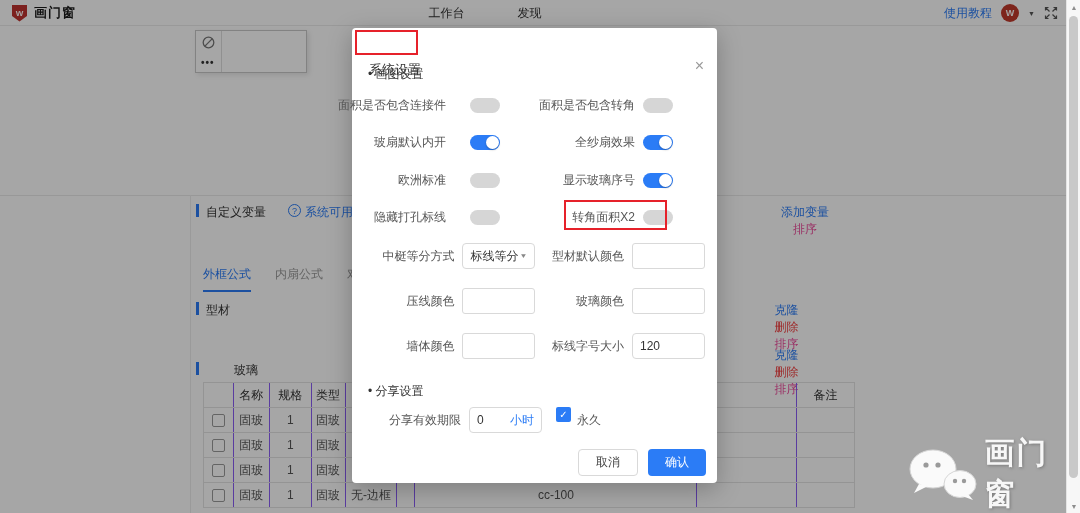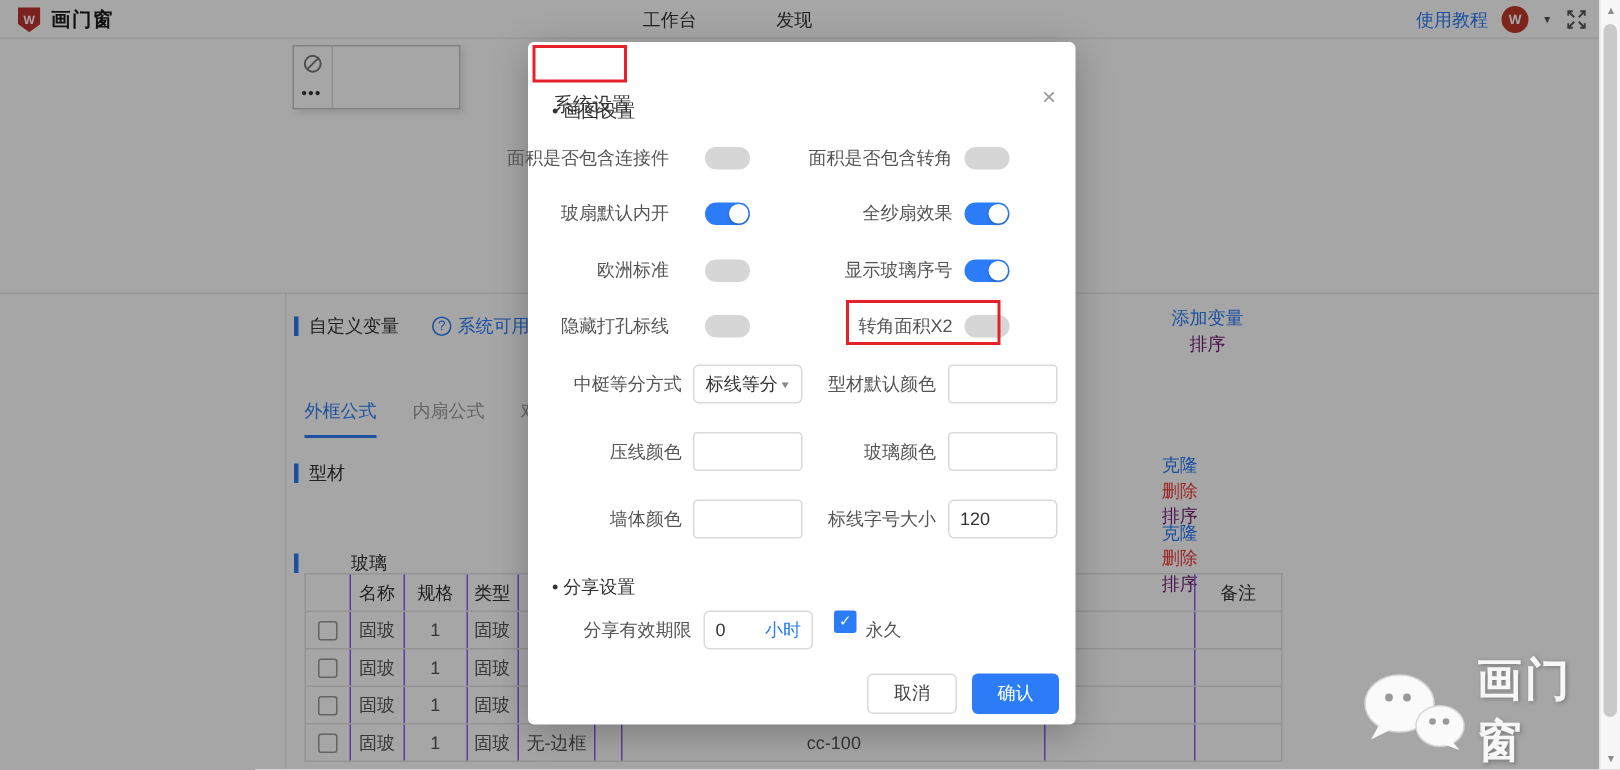--- a/index.html
+++ b/index.html
@@ -25,29 +25,29 @@
   .tb-caret{font-size:7px;color:#555;}
 
   .hline{position:absolute;left:0;right:14px;top:195px;height:1px;background:#eaeaea;}
   .vline-left{position:absolute;left:190px;top:195px;bottom:0;width:1px;background:#ededed;}
 
   .mini-card{position:absolute;left:195px;top:30px;width:112px;height:43px;background:#fff;border:1px solid #c8c8c8;box-shadow:2px 2px 5px rgba(0,0,0,.10);}
   .mini-col{position:absolute;left:0;top:0;bottom:0;width:26px;border-right:1px solid #ddd;}
   .block-ic{position:absolute;left:6px;top:5px;}
   .dots{position:absolute;left:5px;top:26px;font-size:10px;letter-spacing:1px;color:#333;font-weight:bold;}
 
-  .sec-row{position:absolute;height:26px;display:flex;align-items:center;}
+  .sec-row{position:absolute;height:26px;display:flex;align-items:flex-start;}
   .blue-bar{width:3px;height:13px;background:var(--accent);margin-right:7px;}
   .sec-title{color:#333;}
   .qcircle{width:13px;height:13px;border:1px solid var(--accent);border-radius:50%;color:var(--accent);font-size:9px;display:flex;align-items:center;justify-content:center;margin:0 4px 0 22px;}
   .blue-link{color:var(--accent);}
   .row-ctrls{position:absolute;display:flex;align-items:center;justify-content:space-between;height:26px;flex-direction:column;}
   .ctl-clone{color:var(--accent);}
   .ctl-del{color:#f23c3c;}
-  .ctl-sort{color:#701a75;}
+  .ctl-sort{color:#ec4899;}
 
   .tabs{position:absolute;left:203px;top:266px;display:flex;gap:24px;height:26px;align-items:flex-start;}
   .tab{color:#999;padding-bottom:7px;}
   .tab.active{color:var(--accent);border-bottom:2px solid var(--accent);}
 
   .btable{position:absolute;left:203px;top:382px;width:652px;border:1px solid #e4e4e4;border-bottom:none;}
   .trow{display:flex;height:25px;border-bottom:1px solid #e4e4e4;}
   .tcell{display:flex;align-items:center;justify-content:center;border-right:1px solid #8b5cf6;height:100%;color:#555;overflow:hidden;white-space:nowrap;}
   .tcell:last-child{border-right:none;}
   .thead .tcell{color:#333;}

